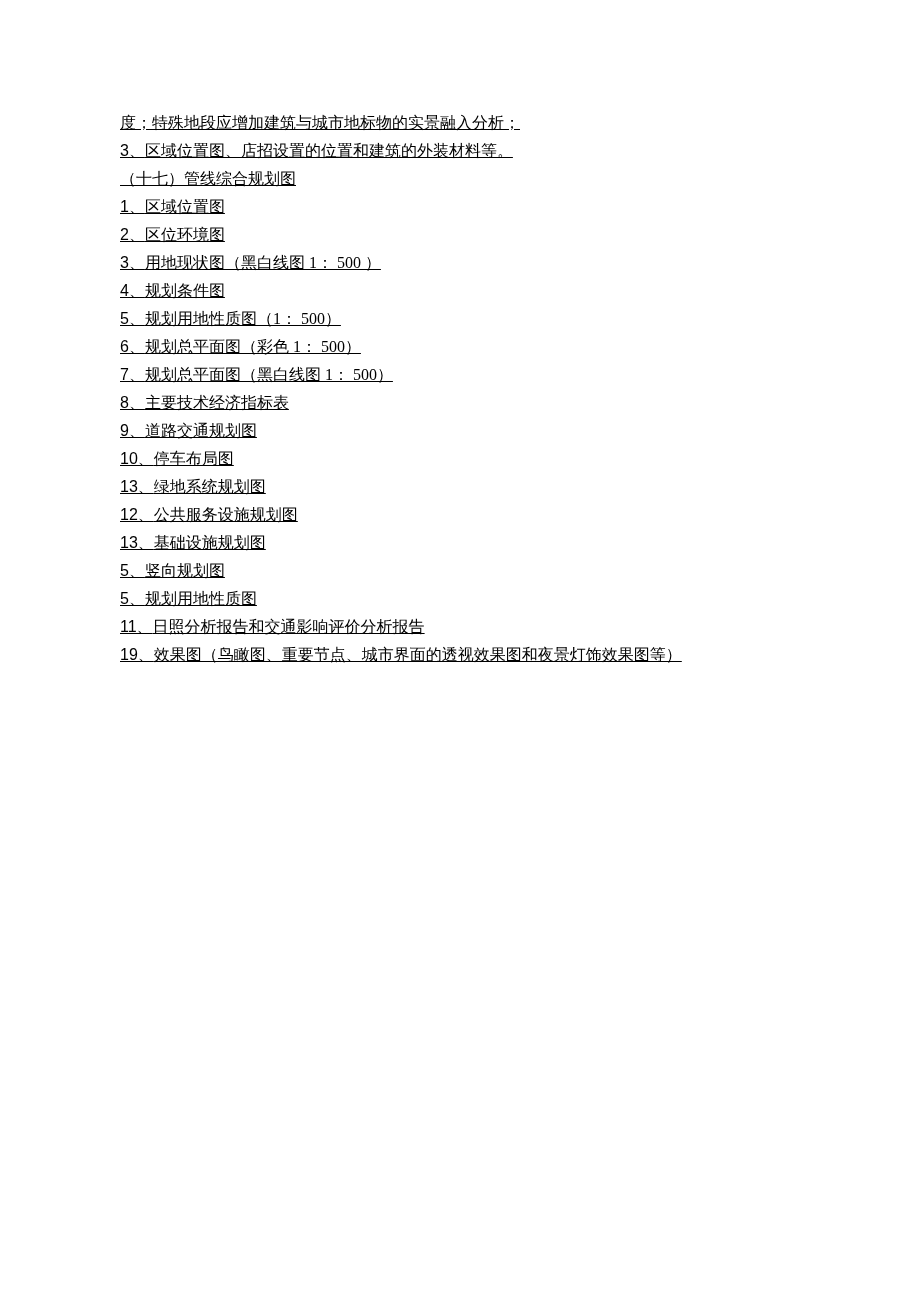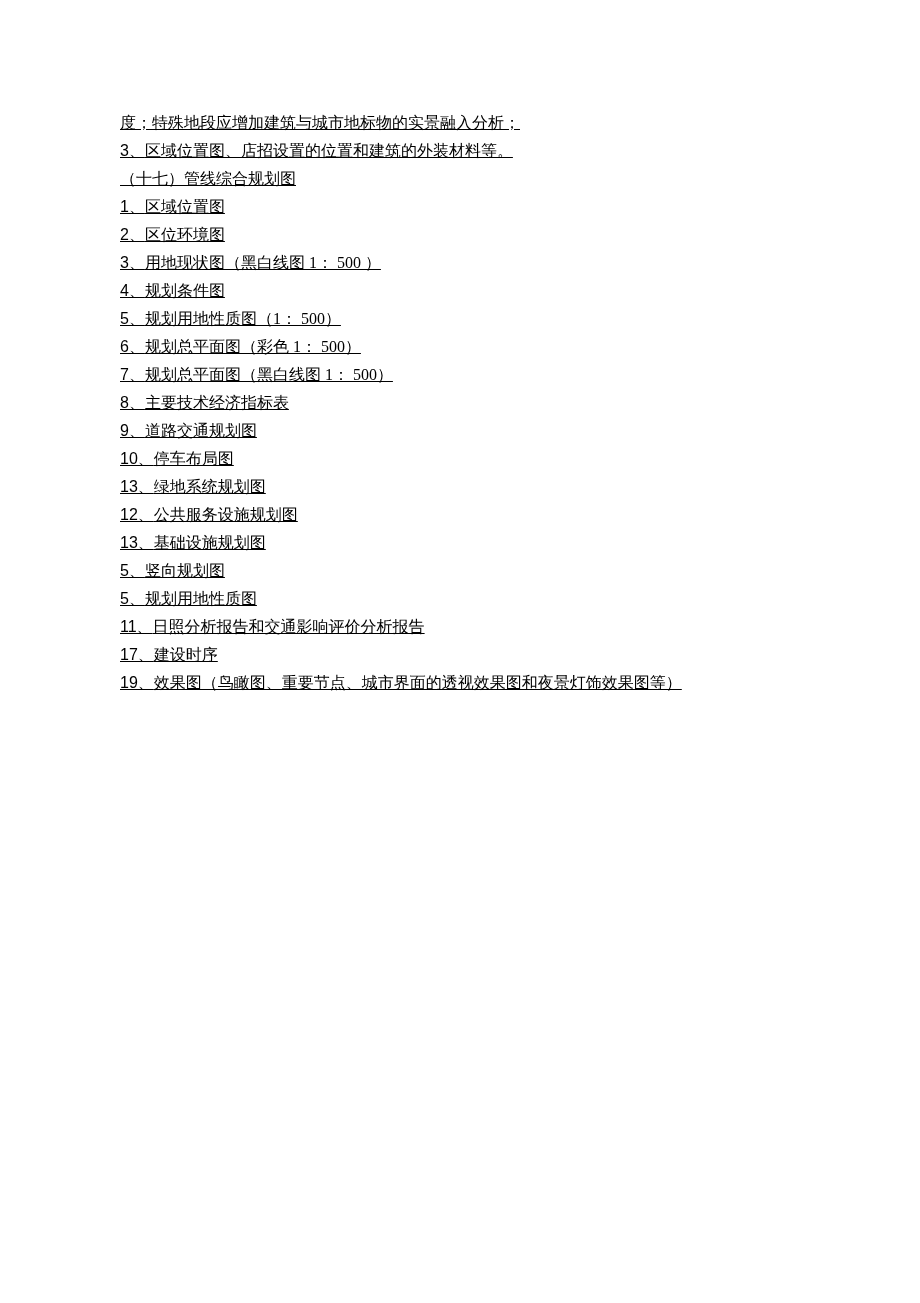--- a/index.html
+++ b/index.html
@@ -42,16 +42,15 @@
       <div class="line"><span class="num">7、</span><span>规划总平面图（黑白线图 1：  500）</span></div>
       <div class="line"><span class="num">8、</span><span>主要技术经济指标表</span></div>
       <div class="line"><span class="num">9、</span><span>道路交通规划图</span></div>
       <div class="line"><span class="num">10、</span><span>停车布局图</span></div>
       <div class="line"><span class="num">13、</span><span>绿地系统规划图</span></div>
       <div class="line"><span class="num">12、</span><span>公共服务设施规划图</span></div>
       <div class="line"><span class="num">13、</span><span>基础设施规划图</span></div>
       <div class="line"><span class="num">5、</span><span>竖向规划图</span></div>
       <div class="line"><span class="num">5、</span><span>规划用地性质图</span></div>
       <div class="line"><span class="num">11、</span><span>日照分析报告和交通影响评价分析报告</span></div>
-      <div class="line"><span class="num">17、</span><span>建设时序</span></div>
       <div class="line"><span class="num">19、</span><span>效果图（鸟瞰图、重要节点、城市界面的透视效果图和夜景灯饰效果图等）</span></div>
     </div>
 </div>
 
 </body></html>

